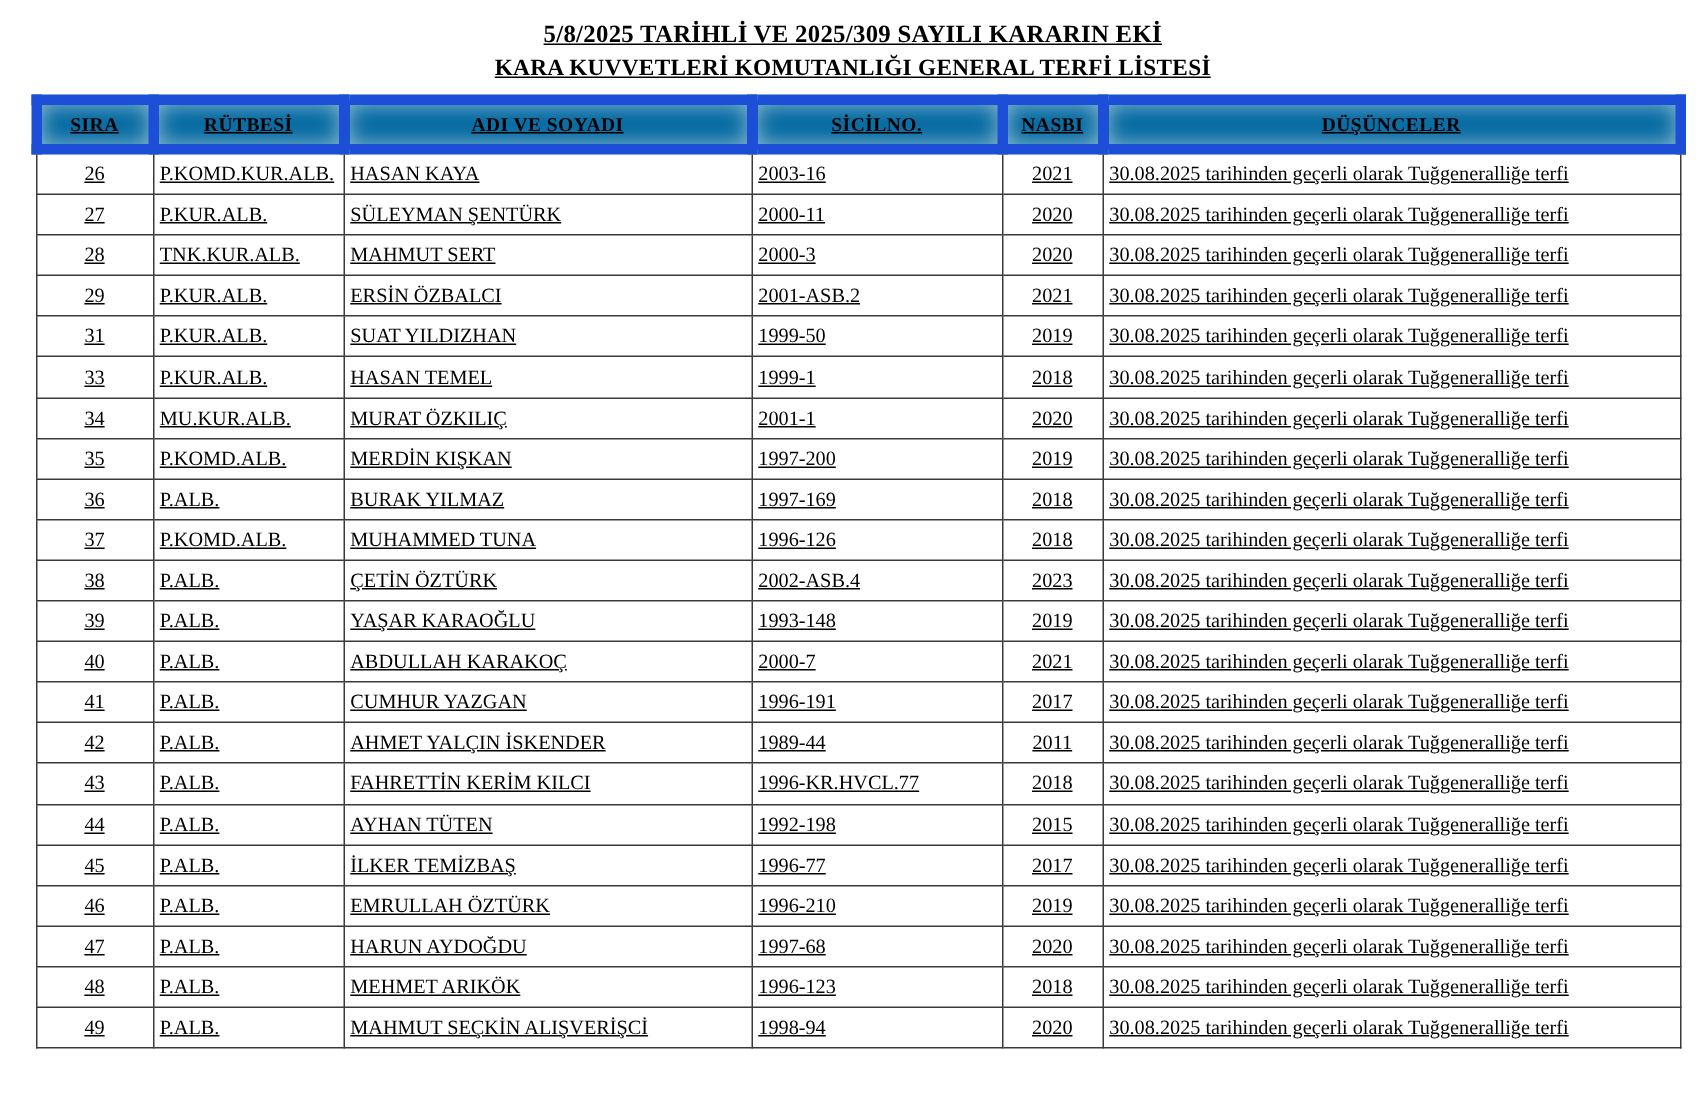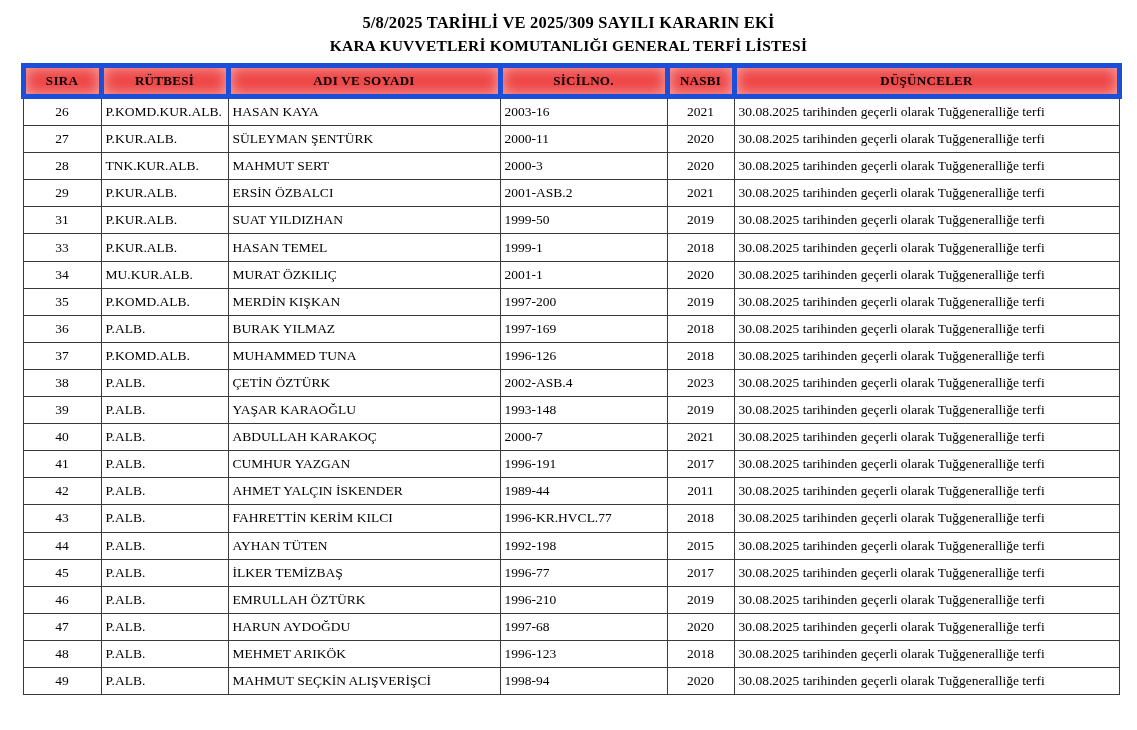--- a/index.html
+++ b/index.html
@@ -14,20 +14,21 @@
     overflow: hidden;
     font-family: "Liberation Serif", "DejaVu Serif", serif;
     color: #000000;
     -webkit-font-smoothing: antialiased;
   }
   .page {
     position: relative;
     width: 1137px;
     height: 730px;
     box-sizing: border-box;
+    text-decoration: underline;
   }
   .doc-header {
     padding-top: 12px;
     text-align: center;
   }
   .doc-title-line1 {
     font-size: 16.5px;
     font-weight: bold;
     letter-spacing: 0.2px;
     line-height: 22px;
@@ -52,22 +53,22 @@
     border: 1.3px solid #2b2b2b;
   }
   table.terfi col.c-sira     { width: 78px; }
   table.terfi col.c-rutbe    { width: 127px; }
   table.terfi col.c-ad       { width: 272px; }
   table.terfi col.c-sicil    { width: 167px; }
   table.terfi col.c-nasbi    { width: 67px; }
   table.terfi col.c-dusunce  { width: 385px; }
 
   table.terfi thead th {
-    background: #ef4444;
-    border: 5px solid #1d4ed8;
+    background: #0369a1;
+    border: 7px solid #1d4ed8;
     font-size: 13px;
     font-weight: bold;
     letter-spacing: 0.3px;
     text-align: center;
     height: 26px;
     padding: 0 2px;
     white-space: nowrap;
     box-shadow: inset 0 0 14px rgba(255,255,255,0.55);
   }
   table.terfi tbody td {

